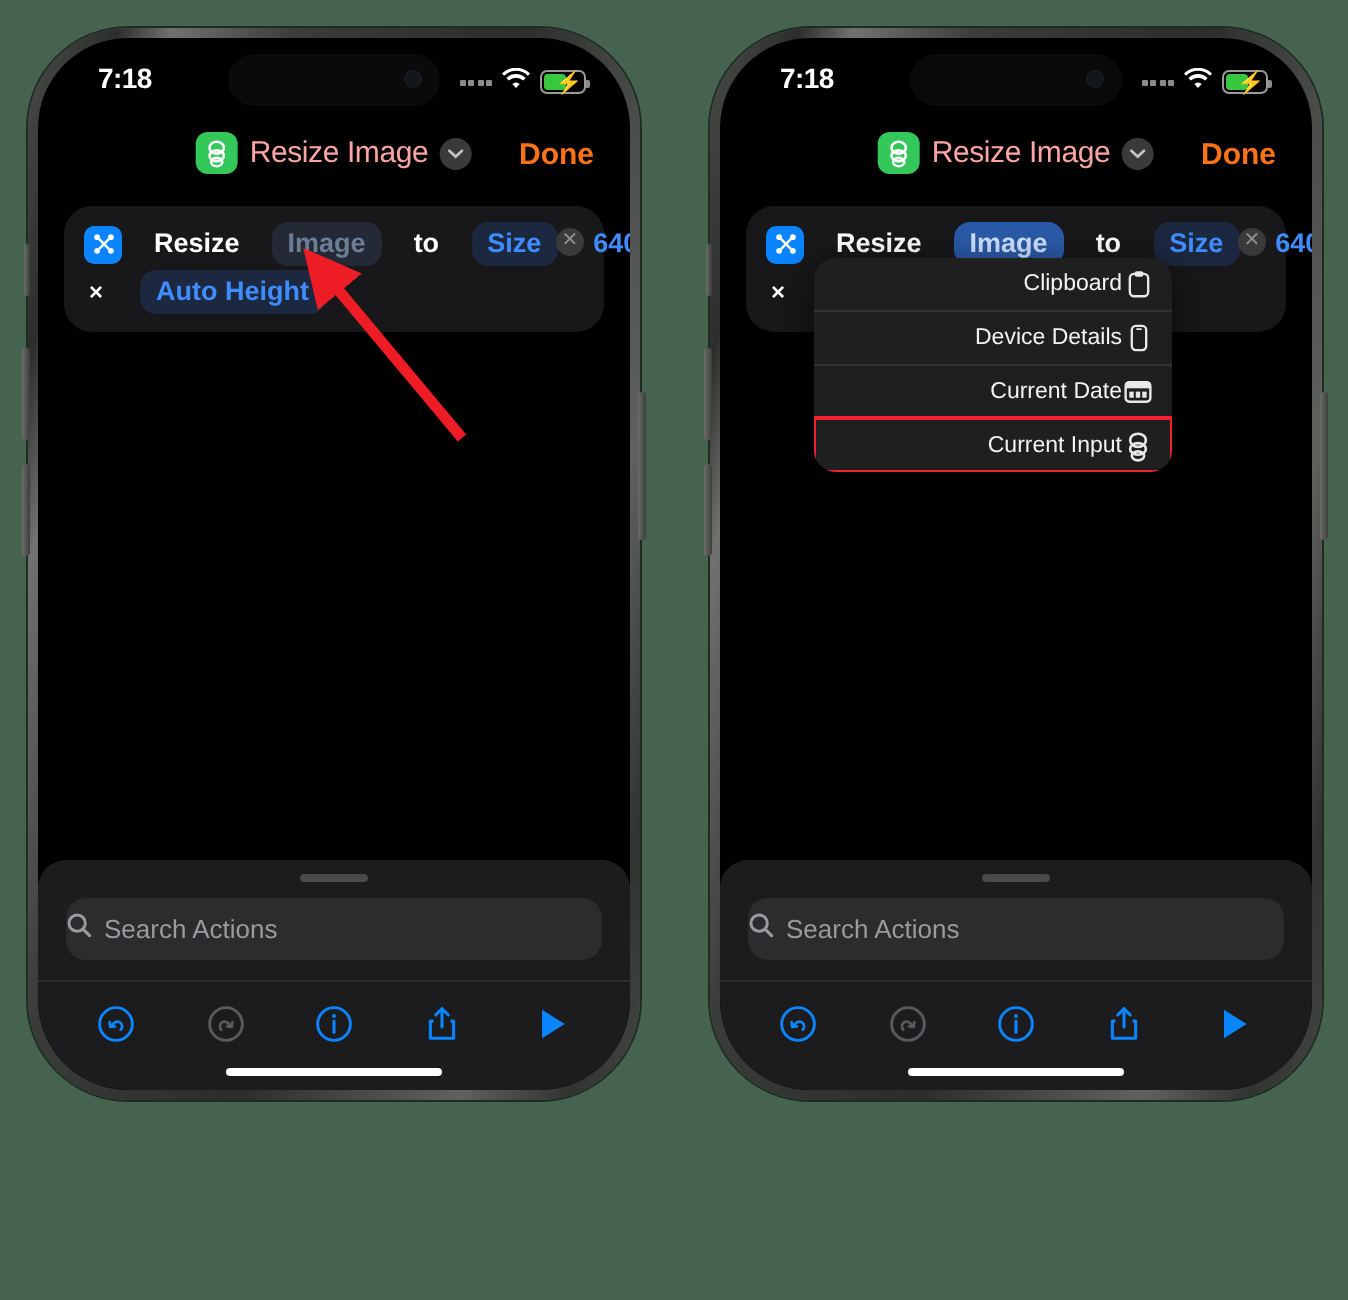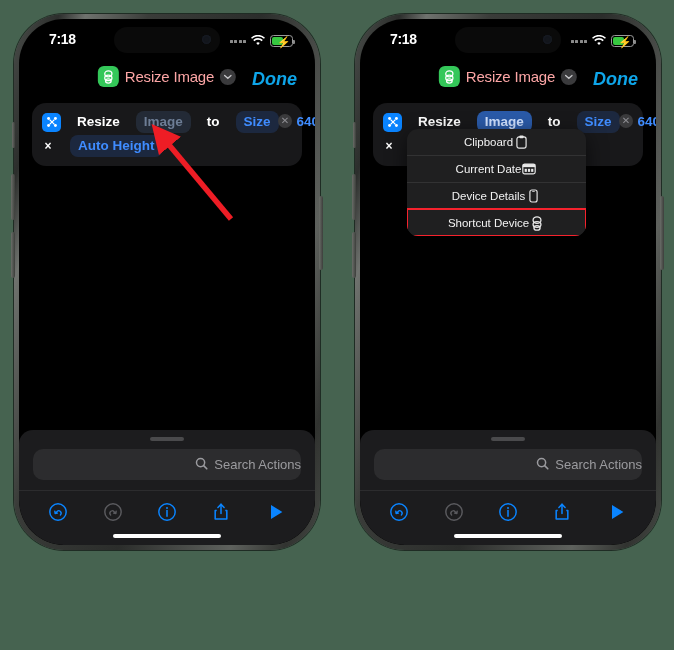--- a/index.html
+++ b/index.html
@@ -167,24 +167,23 @@
     border-radius: 50%;
     background: #3a3a3c;
     display: flex;
     align-items: center;
     justify-content: center;
     flex: none;
   }
   .nav-done {
     position: absolute;
     right: 18px; top: 6px;
-    color: #0ea5e9;
-    font-size: 18px;
+    color: #f97316;
+    font-size: 15px;
     font-weight: bold;
-    font-style: italic;
   }
 
   
   .card-wrap {
     position: relative;
     padding: 4px 13px 0 13px;
   }
   .action-card {
     position: relative;
     background: #18181a;
@@ -262,21 +261,21 @@
     border-radius: 11px;
     overflow: hidden;
     z-index: 20;
     box-shadow: 0 6px 20px rgba(0,0,0,0.6);
   }
   .menu-item {
     position: relative;
     height: 26px;
     display: flex;
     align-items: center;
-    justify-content: center;
+    justify-content: flex-end;
     padding: 0 9px;
     color: #f2f2f2;
     font-size: 11.5px;
   }
   .menu-item + .menu-item {
     border-top: 1px solid #323233;
   }
   .menu-item.highlight {
     outline: 2px solid #f5222d;
     outline-offset: -1px;
@@ -314,21 +313,21 @@
     background: #4a4a4c;
     margin: 0 auto 8px auto;
   }
   .search-bar {
     margin: 0 14px 10px 14px;
     height: 31px;
     border-radius: 10px;
     background: #2c2c2e;
     display: flex;
     align-items: center;
-    justify-content: flex-end;
+    justify-content: flex-start;
     gap: 6px;
   }
   .search-text {
     color: #9b9b9f;
     font-size: 13px;
   }
   .toolbar {
     border-top: 1px solid #2c2c2e;
     height: 42px;
     display: flex;
@@ -574,42 +573,42 @@
           <div class="menu-item">
             <span>Clipboard</span>
             <span class="mi-icon">
               <svg width="11" height="14" viewBox="0 0 12 15">
                 <rect x="1" y="2" width="10" height="12.2" rx="2.3" fill="none" stroke="#e8e8e8" stroke-width="1.3"></rect>
                 <rect x="3.6" y="0.5" width="4.8" height="3" rx="1.2" fill="#e8e8e8"></rect>
               </svg>
             </span>
           </div>
           <div class="menu-item">
+            <span>Device Details</span>
+            <span class="mi-icon">
+              <svg width="9" height="14" viewBox="0 0 10 15">
+                <rect x="1" y="0.8" width="8" height="13.4" rx="2.2" fill="none" stroke="#e8e8e8" stroke-width="1.3"></rect>
+                <rect x="3.4" y="2.1" width="3.2" height="0.9" rx="0.45" fill="#e8e8e8"></rect>
+              </svg>
+            </span>
+          </div>
+          <div class="menu-item">
             <span>Current Date</span>
             <span class="mi-icon">
               <svg width="14" height="12" viewBox="0 0 15 13">
                 <rect x="0.8" y="1.2" width="13.4" height="10.6" rx="2" fill="none" stroke="#e8e8e8" stroke-width="1.3"></rect>
                 <rect x="0.8" y="1.2" width="13.4" height="3.3" fill="#e8e8e8"></rect>
                 <rect x="2.8" y="6.3" width="2.4" height="3.3" fill="#e8e8e8"></rect>
                 <rect x="6.3" y="6.3" width="2.4" height="3.3" fill="#e8e8e8"></rect>
                 <rect x="9.8" y="6.3" width="2.4" height="3.3" fill="#e8e8e8"></rect>
               </svg>
             </span>
           </div>
-          <div class="menu-item">
-            <span>Device Details</span>
-            <span class="mi-icon">
-              <svg width="9" height="14" viewBox="0 0 10 15">
-                <rect x="1" y="0.8" width="8" height="13.4" rx="2.2" fill="none" stroke="#e8e8e8" stroke-width="1.3"></rect>
-                <rect x="3.4" y="2.1" width="3.2" height="0.9" rx="0.45" fill="#e8e8e8"></rect>
-              </svg>
-            </span>
-          </div>
           <div class="menu-item highlight">
-            <span>Shortcut Device</span>
+            <span>Current Input</span>
             <span class="mi-icon">
               <svg width="14" height="15" viewBox="0 0 14 16">
                 <ellipse cx="7" cy="4.4" rx="4.2" ry="3.5" fill="none" stroke="#e8e8e8" stroke-width="1.4"></ellipse>
                 <ellipse cx="7" cy="9" rx="4.2" ry="3.1" fill="none" stroke="#e8e8e8" stroke-width="1.4"></ellipse>
                 <ellipse cx="7" cy="12.7" rx="3.3" ry="2.4" fill="none" stroke="#e8e8e8" stroke-width="1.4"></ellipse>
               </svg>
             </span>
           </div>
         </div>
       </div>

